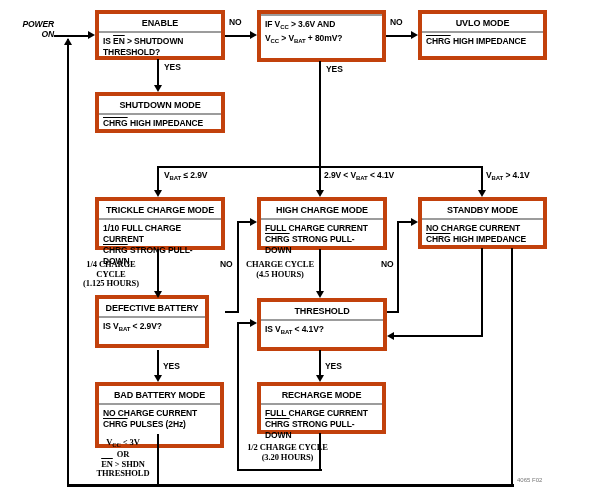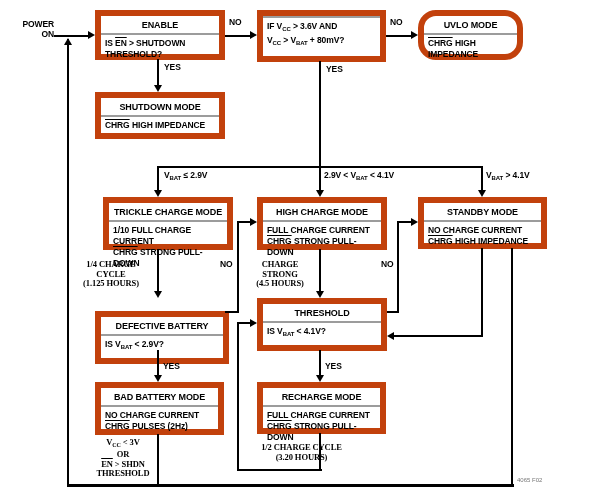--- a/index.html
+++ b/index.html
@@ -1,19 +1,19 @@
 <!DOCTYPE html>
 <html><head>
 <meta charset="utf-8">
 <title>Charger State Flowchart</title>
 <style>
   html,body{margin:0;padding:0;background:#fff;}
   .stage{position:relative;width:600px;height:501px;background:#fff;
          font-family:"Liberation Sans",sans-serif;font-weight:bold;color:#000;overflow:hidden;}
-  .box{position:absolute;border:6px solid #c2410c;background:#fff;box-sizing:border-box;}
+  .box{position:absolute;border:4px solid #c2410c;background:#fff;box-sizing:border-box;}
   .box .title{font-size:9px;text-align:center;padding:4px 1px 3px;letter-spacing:-0.1px;}
   .sep{height:0;border-top:2px solid #9c9c9c;}
   .body{padding:3px 4px 0;font-size:8.5px;line-height:11px;letter-spacing:-0.1px;}
   .h{position:absolute;height:2px;background:#000;}
   .v{position:absolute;width:2px;background:#000;}
   .thick{height:3px;}
   .arr{position:absolute;width:0;height:0;}
   .arr-r{border-top:4px solid transparent;border-bottom:4px solid transparent;border-left:7px solid #000;}
   .arr-l{border-top:4px solid transparent;border-bottom:4px solid transparent;border-right:7px solid #000;}
   .arr-d{border-left:4px solid transparent;border-right:4px solid transparent;border-top:7px solid #000;}
@@ -40,37 +40,37 @@
   </div>
 
   <div class="box" style="left:257px;top:10px;width:129px;height:52px;">
     <div class="sep"></div>
     <div class="body">
       <div>IF V<sub>CC</sub> &gt; 3.6V AND</div>
       <div>V<sub>CC</sub> &gt; V<sub>BAT</sub> + 80mV?</div>
     </div>
   </div>
 
-  <div class="box" style="left:418px;top:10px;width:105px;height:50px;border-radius:18px;">
+  <div class="box" style="left:418px;top:10px;width:129px;height:50px;">
     <div class="title">UVLO MODE</div>
     <div class="sep"></div>
     <div class="body">
       <div><span class="ov">CHRG</span> HIGH IMPEDANCE</div>
     </div>
   </div>
 
-  <div class="box" style="left:95px;top:92px;width:130px;height:47px;">
+  <div class="box" style="left:95px;top:92px;width:130px;height:41px;">
     <div class="title">SHUTDOWN MODE</div>
     <div class="sep"></div>
     <div class="body">
       <div><span class="ov">CHRG</span> HIGH IMPEDANCE</div>
     </div>
   </div>
 
-  <div class="box" style="left:95px;top:197px;width:130px;height:53px;margin-left:8px;">
+  <div class="box" style="left:95px;top:197px;width:130px;height:53px;">
     <div class="title">TRICKLE CHARGE MODE</div>
     <div class="sep"></div>
     <div class="body">
       <div>1/10 FULL CHARGE CURRENT</div>
       <div><span class="ov">CHRG</span> STRONG PULL-DOWN</div>
     </div>
   </div>
 
   <div class="box" style="left:257px;top:197px;width:130px;height:53px;">
     <div class="title">HIGH CHARGE MODE</div>
@@ -83,37 +83,37 @@
 
   <div class="box" style="left:418px;top:197px;width:129px;height:52px;">
     <div class="title">STANDBY MODE</div>
     <div class="sep"></div>
     <div class="body">
       <div>NO CHARGE CURRENT</div>
       <div><span class="ov">CHRG</span> HIGH IMPEDANCE</div>
     </div>
   </div>
 
-  <div class="box" style="left:95px;top:311px;width:134px;height:53px;">
+  <div class="box" style="left:95px;top:295px;width:114px;height:53px;">
     <div class="title">DEFECTIVE BATTERY</div>
     <div class="sep"></div>
     <div class="body">
       <div>IS V<sub>BAT</sub> &lt; 2.9V?</div>
     </div>
   </div>
 
   <div class="box" style="left:257px;top:298px;width:130px;height:53px;">
     <div class="title">THRESHOLD</div>
     <div class="sep"></div>
     <div class="body">
       <div>IS V<sub>BAT</sub> &lt; 4.1V?</div>
     </div>
   </div>
 
-  <div class="box" style="left:95px;top:382px;width:129px;height:53px;">
+  <div class="box" style="left:95px;top:382px;width:129px;height:66px;">
     <div class="title">BAD BATTERY MODE</div>
     <div class="sep"></div>
     <div class="body">
       <div>NO CHARGE CURRENT</div>
       <div><span class="ov">CHRG</span> PULSES (2Hz)</div>
     </div>
   </div>
 
   <div class="box" style="left:257px;top:382px;width:129px;height:52px;">
     <div class="title">RECHARGE MODE</div>
@@ -164,44 +164,44 @@
   <div class="arr arr-d" style="left:478px;top:190px;"></div>
   <div class="arr arr-d" style="left:154px;top:291px;"></div>
   <div class="arr arr-d" style="left:316px;top:291px;"></div>
   <div class="arr arr-r" style="left:250px;top:218px;"></div>
   <div class="arr arr-r" style="left:411px;top:218px;"></div>
   <div class="arr arr-l" style="left:387px;top:332px;"></div>
   <div class="arr arr-d" style="left:154px;top:375px;"></div>
   <div class="arr arr-d" style="left:316px;top:375px;"></div>
   <div class="arr arr-r" style="left:250px;top:319px;"></div>
 
-  <div class="lbl right" style="left:20px;top:20px;width:34px;">
+  <div class="lbl right" style="left:20px;top:20px;width:34px;font-style:italic;">
     <div>POWER</div>
     <div>ON</div>
   </div>
   <div class="lbl" style="left:229px;top:18px;">NO</div>
   <div class="lbl" style="left:390px;top:18px;">NO</div>
   <div class="lbl" style="left:164px;top:63px;">YES</div>
   <div class="lbl" style="left:326px;top:65px;">YES</div>
   <div class="lbl" style="left:164px;top:171px;">V<sub>BAT</sub> ≤ 2.9V</div>
   <div class="lbl" style="left:324px;top:171px;">2.9V &lt; V<sub>BAT</sub> &lt; 4.1V</div>
   <div class="lbl" style="left:486px;top:171px;">V<sub>BAT</sub> &gt; 4.1V</div>
   <div class="lbl center" style="left:72px;top:260px;width:78px;">
     <div>1/4 CHARGE CYCLE</div>
     <div>(1.125 HOURS)</div>
   </div>
   <div class="lbl center" style="left:246px;top:260px;width:68px;">
-    <div>CHARGE STRONG</div>
+    <div>CHARGE CYCLE</div>
     <div>(4.5 HOURS)</div>
   </div>
   <div class="lbl" style="left:220px;top:260px;">NO</div>
   <div class="lbl" style="left:381px;top:260px;">NO</div>
   <div class="lbl" style="left:163px;top:362px;">YES</div>
   <div class="lbl" style="left:325px;top:362px;">YES</div>
-  <div class="lbl center" style="left:238px;top:443px;width:99px;margin-left:14px;">
+  <div class="lbl center" style="left:238px;top:443px;width:99px;">
     <div>1/2 CHARGE CYCLE</div>
     <div>(3.20 HOURS)</div>
   </div>
   <div class="lbl center" style="left:93px;top:438px;width:60px;">
     <div>V<sub>CC</sub> &lt; 3V</div>
     <div>OR</div>
     <div><span class="ov">EN</span> &gt; SHDN</div>
     <div>THRESHOLD</div>
   </div>
 

